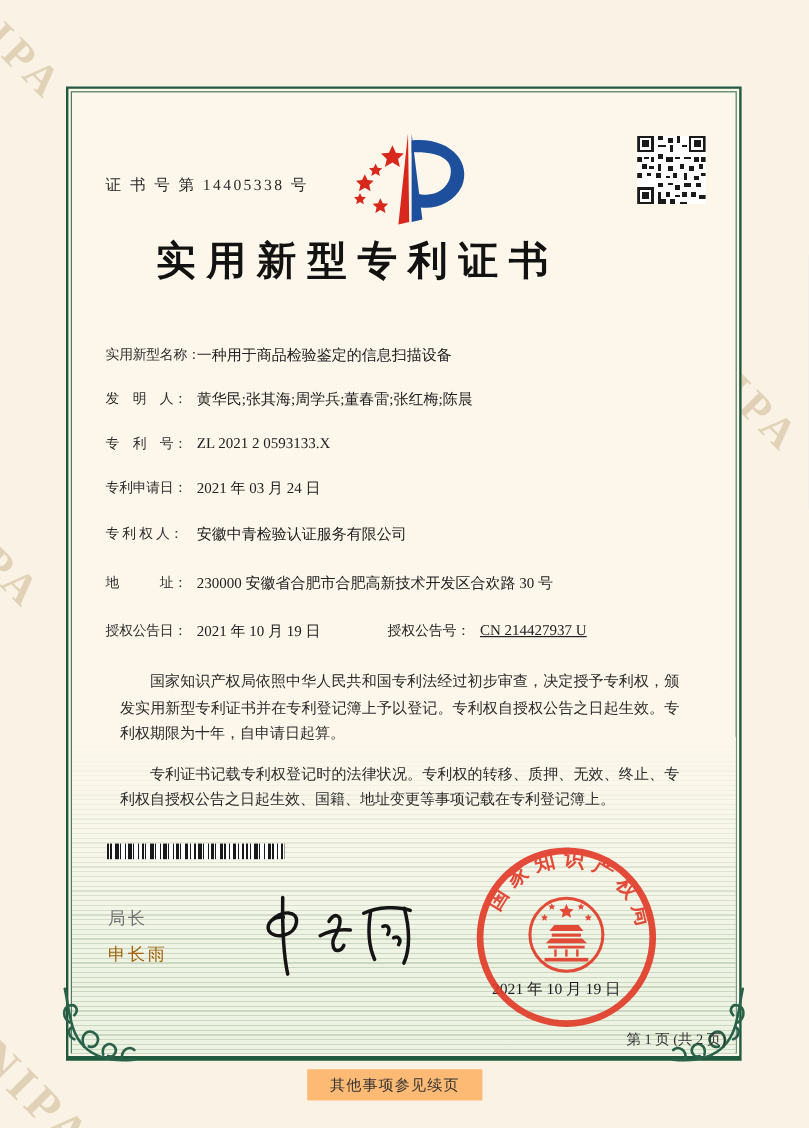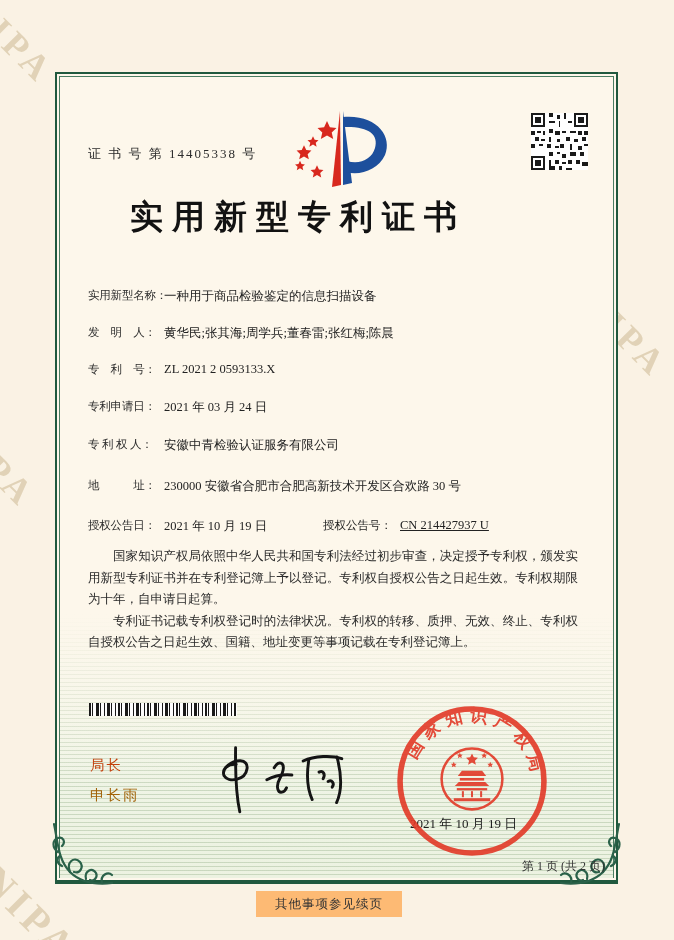--- a/index.html
+++ b/index.html
@@ -65,32 +65,32 @@
   .row{ position:absolute; left:88px; width:512px; height:17px; font-size:12.5px; color:#222; z-index:3; white-space:nowrap; }
   .row .lb{ position:absolute; left:0; top:0; font-size:11.5px; letter-spacing:-.2px; color:#2d2d2d; }
   .row .vl{ position:absolute; left:76px; top:0; }
   .row .lb2{ position:absolute; left:235px; top:0; font-size:11.5px; }
   .row .vl2{ position:absolute; left:312px; top:0;text-decoration:underline; }
   #row1{top:288px} #row2{top:325px} #row3{top:362px} #row4{top:399px}
   #row5{top:437px} #row6{top:478px} #row7{top:518px}
 
   
   #paras{ position:absolute; left:88px; top:546px; width:490px; z-index:3; }
-  #paras p{ margin:0; font-size:12.5px; line-height:21.5px; text-indent:2em; text-align:justify; color:#2b2b2b; }
+  #paras p{ margin:12px; font-size:12.5px; line-height:21.5px; text-indent:2em; text-align:justify; color:#2b2b2b; }
 
   
   #barcode{
     position:absolute; left:89px; top:703px; width:148px; height:13px; z-index:3;
     background:repeating-linear-gradient(90deg,
       #191919 0 2px,#fdfdfd 2px 3px,#191919 3px 4px,#fdfdfd 4px 7px,
       #191919 7px 10px,#fdfdfd 10px 11px,#191919 11px 12px,#fdfdfd 12px 15px,
       #191919 15px 16px,#fdfdfd 16px 18px,#191919 18px 21px,#fdfdfd 21px 22px,
       #191919 22px 23px,#fdfdfd 23px 26px,#191919 26px 27px,#fdfdfd 27px 29px);
   }
-  #director-title{ position:absolute; left:90px; top:756px; font-size:14.5px; letter-spacing:2px; color:#c2410c; z-index:3; }
+  #director-title{ position:absolute; left:90px; top:756px; font-size:14.5px; letter-spacing:2px; color:#737373; z-index:3; }
   #director-name{ position:absolute; left:90px; top:786px; font-size:14.5px; letter-spacing:2px; color:#a16207; z-index:3; }
   #signature{ position:absolute; left:193px; top:736px; width:165px; height:84px; z-index:4; transform:rotate(-2deg); }
   #seal-date{ position:absolute; left:410px; top:815px; font-size:13px; color:#1c1c1c; z-index:3; white-space:nowrap; }
   #seal{ position:absolute; left:396px; top:705px; width:152px; height:152px; z-index:5; opacity:.88; }
   #page-info{ position:absolute; left:55px; top:858px; width:563px; text-align:right; font-size:12px; color:#333; transform:translateX(-13px); z-index:3; }
   #note-box{
     position:absolute; left:256px; top:891px; width:146px; height:26px; z-index:3;
     background:#fdba74; display:flex; align-items:center; justify-content:center;
     font-size:12.5px; color:#333; letter-spacing:1px;
   }

